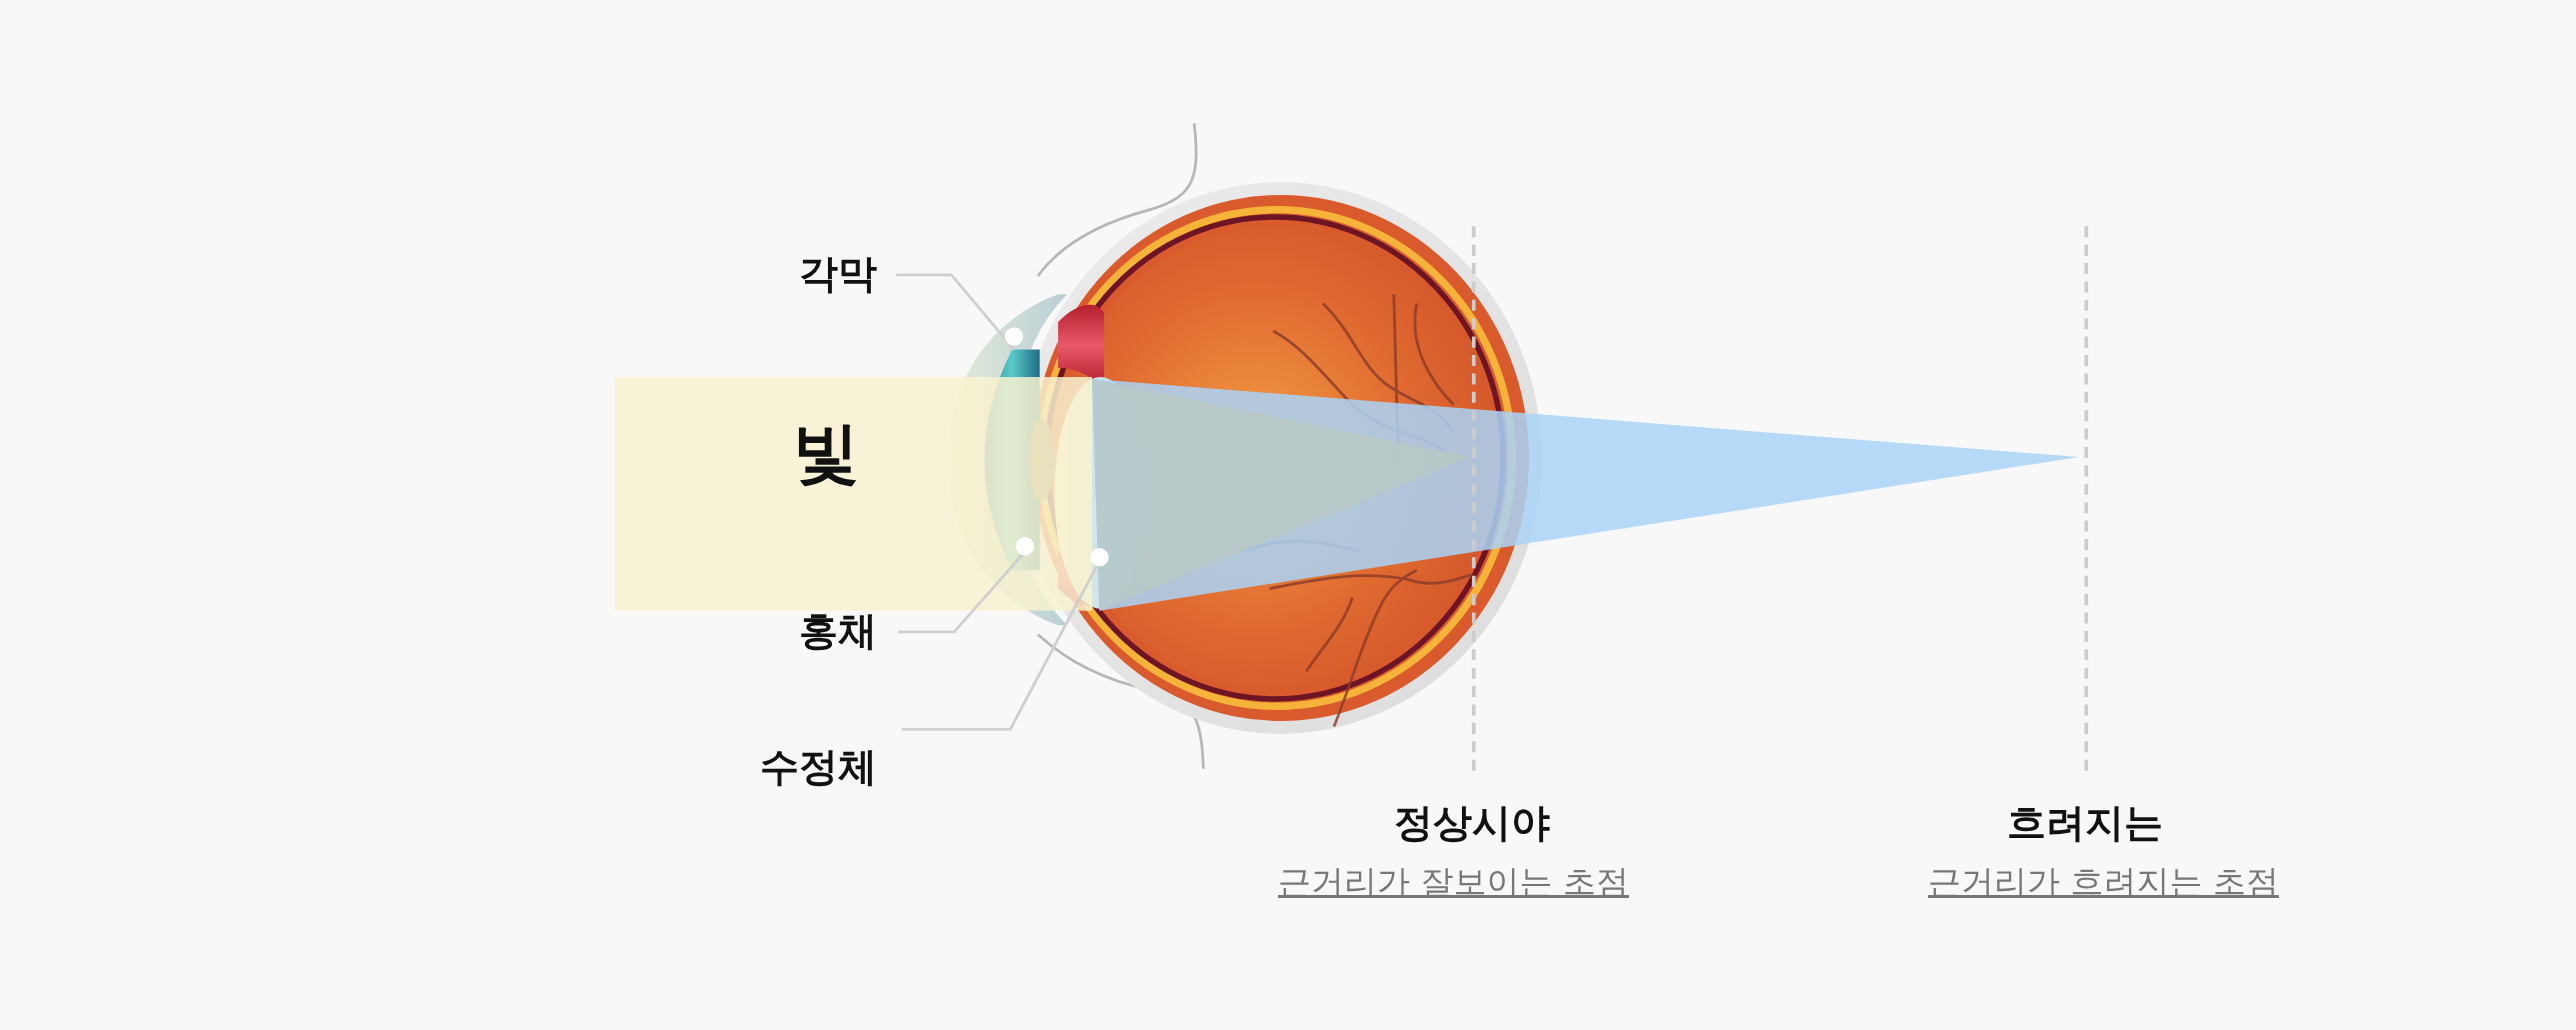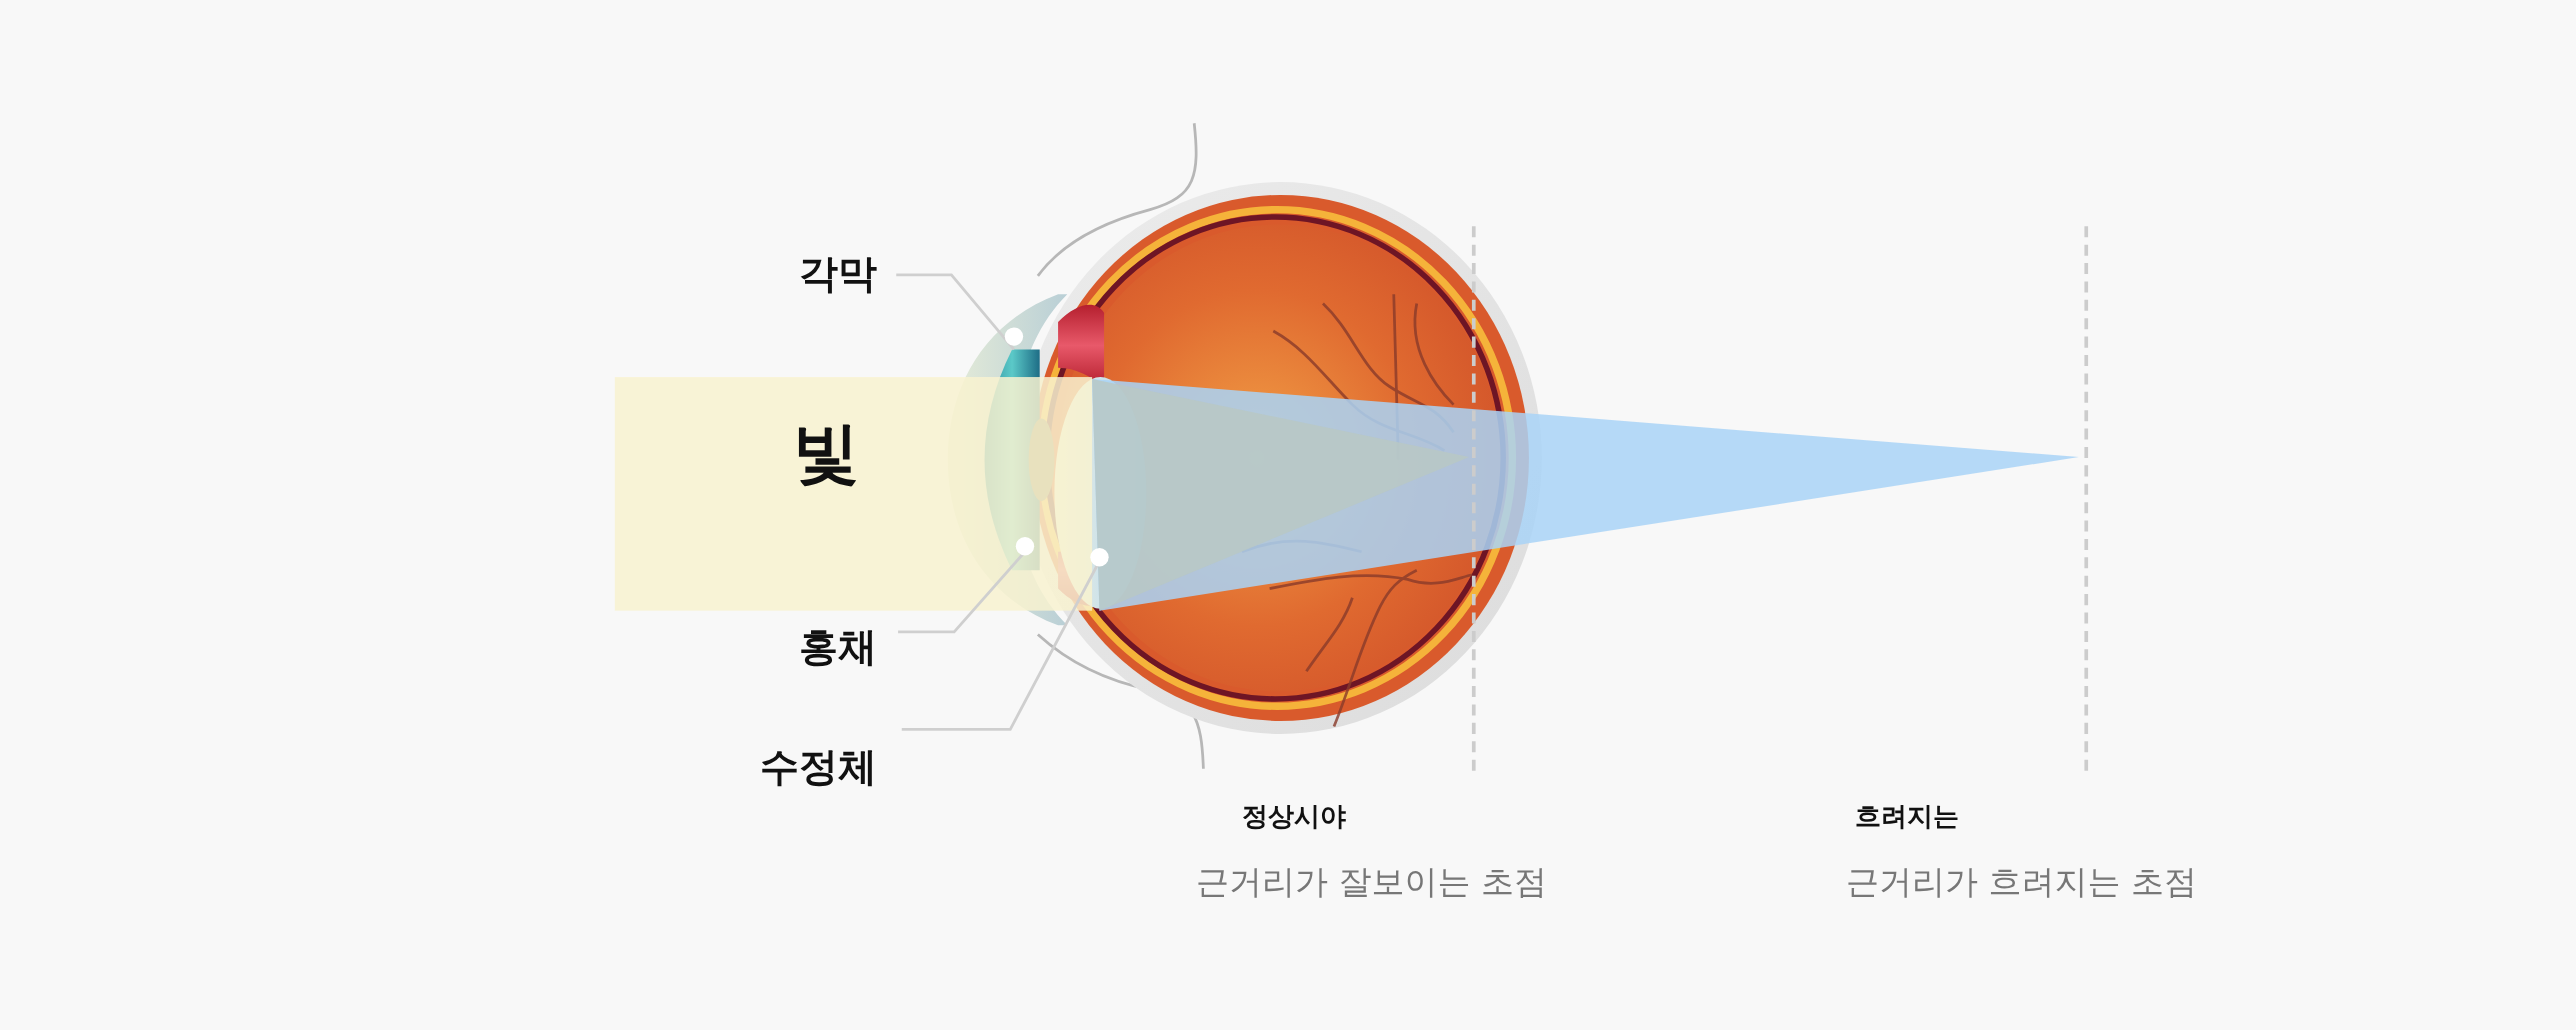--- a/index.html
+++ b/index.html
@@ -11,28 +11,29 @@
   }
   #diagram { position: absolute; left: 0; top: 0; width: 2576px; height: 1030px; }
   .label {
     position: absolute; color: #111; font-weight: bold;
     font-size: 39px; line-height: 1; white-space: nowrap;
     font-family: "DejaVu Sans", sans-serif;
   }
   .label.right { text-align: center; }
   .light-label { font-size: 66px; }
   .focus-title {
-    position: absolute; font-size: 26px; font-weight: bold; color: #111;
-    width: 460px; line-height: 1;
-    font-family: Liberation Sans, sans-serif;
+    position: absolute; font-size: 39px; font-weight: bold; color: #111;
+    text-align: center; width: 460px; line-height: 1;
+    font-family: Liberation Serif, serif;
   }
   .focus-sub {
-    position: absolute; font-size: 33px; color: #777; text-align: left;
+    position: absolute; font-size: 33px; color: #777; text-align: center;
     width: 515px; line-height: 1;
     font-family: "DejaVu Sans", sans-serif;
+    text-decoration: underline;
   }
 </style>
 </head>
 <body>
 
 <svg id="diagram" viewBox="0 0 2800 1120" width="2576" height="1030" xmlns="http://www.w3.org/2000/svg">
   <defs>
     <radialGradient id="vitreous" cx="0.45" cy="0.5" r="0.6">
       <stop offset="0" stop-color="#f2a046"></stop>
       <stop offset="0.6" stop-color="#e06a30"></stop>
@@ -113,21 +114,21 @@
   </g>
 
   <circle cx="1102" cy="366" r="10" fill="#ffffff"></circle>
   <circle cx="1114" cy="594" r="10" fill="#ffffff"></circle>
   <circle cx="1195" cy="606" r="10" fill="#ffffff"></circle>
 </svg>
 
 <div class="label light-label" style="left:793px; top:420px;">빛</div>
 
 <div class="label right" style="left:799px; top:254px;">각막</div>
-<div class="label right" style="left:799px; top:611px;margin-top:16px;">홍채</div>
+<div class="label right" style="left:799px; top:611px;">홍채</div>
 <div class="label right" style="left:760px; top:708px;margin-top:39px;">수정체</div>
 
 <div class="focus-title" style="left:1242px; top:803px;">정상시야</div>
 <div class="focus-sub" style="left:1196px; top:865px;">근거리가 잘보이는 초점</div>
 
 <div class="focus-title" style="left:1855px; top:803px;">흐려지는</div>
 <div class="focus-sub" style="left:1846px; top:865px;">근거리가 흐려지는 초점</div>
 
 
 </body></html>

